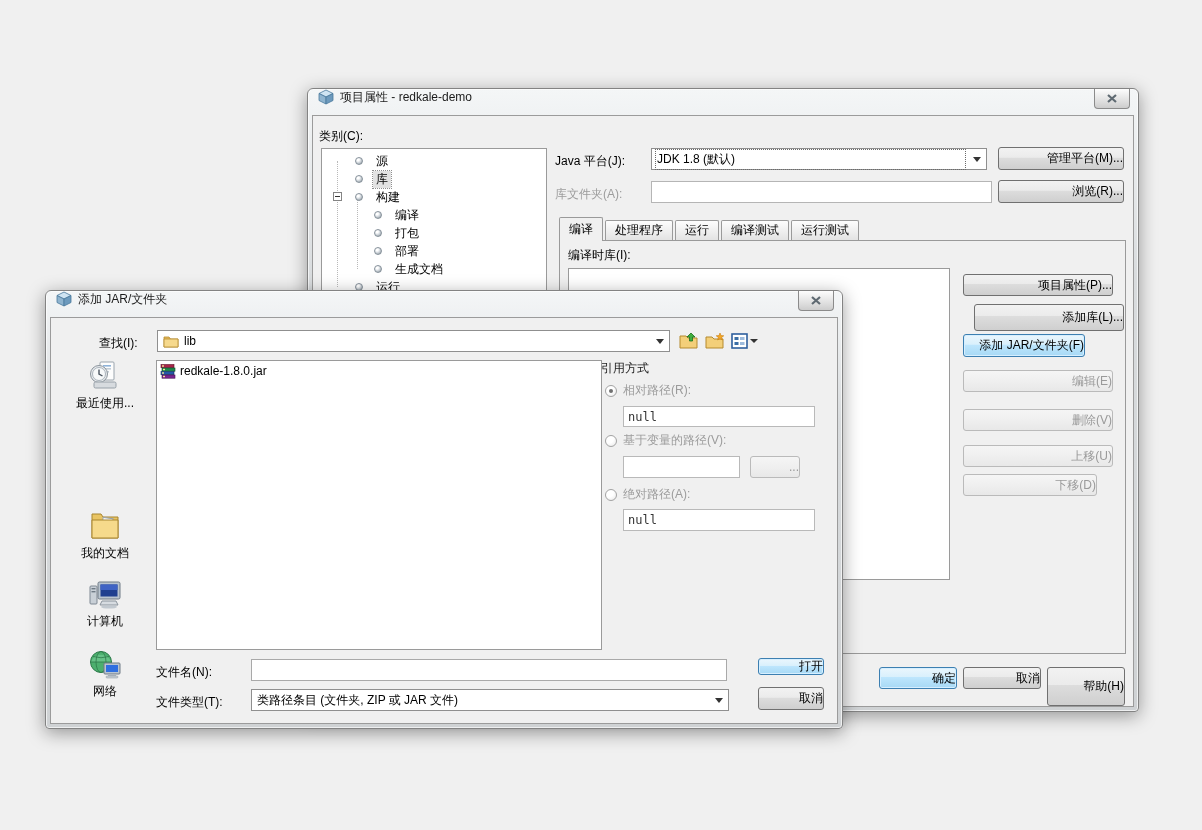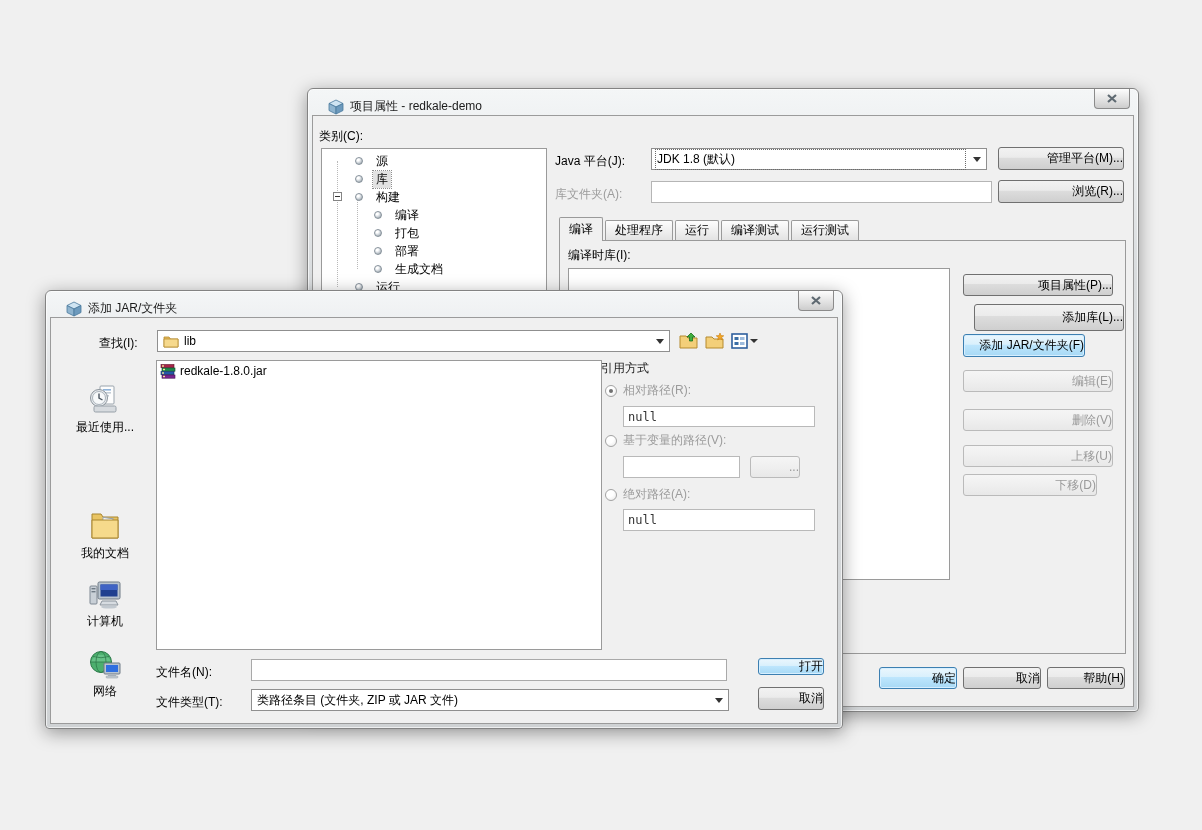--- a/index.html
+++ b/index.html
@@ -2,21 +2,21 @@
 <html><head>
 <meta charset="utf-8">
 <style>
   html,body{margin:0;padding:0}
   .stage{position:relative;width:1202px;height:830px;background:#f0f0f0;overflow:hidden;
          font-family:"Liberation Sans","DejaVu Sans",sans-serif;font-size:12px;color:#000}
   
   .dlg{position:absolute;border:1px solid #838383;border-radius:6px 6px 4px 4px;
        background:linear-gradient(#f4f6f7,#d9dcde 30%,#cfd2d4);
        box-shadow:0 4px 18px rgba(0,0,0,.38), inset 0 0 0 1px rgba(255,255,255,.65)}
-  .dlg-title{height:26px;display:flex;align-items:flex-end;gap:6px;padding:0 20px;cursor:default}
+  .dlg-title{height:26px;display:flex;align-items:flex-start;gap:6px;padding:0 10px;cursor:default}
   .dlg-title-text{color:#1b1b1b}
   .dlg-close{position:absolute;top:0;width:34px;height:19px;border:1px solid #8b8b8b;border-top:none;
              border-radius:0 0 4px 4px;background:linear-gradient(#fdfdfd,#e8e8e8 45%,#cdcdcd);
              display:flex;align-items:center;justify-content:center;cursor:default}
   .dlg-body{position:absolute;left:4px;right:4px;bottom:4px;top:26px;background:#f0f0f0;
             border:1px solid #9b9b9b}
   .lbl{position:absolute;white-space:nowrap}
   .lbl.dis{color:#9c9c9c}
   
   .btn{position:absolute;display:flex;align-items:center;justify-content:flex-end;box-sizing:border-box;
@@ -179,21 +179,21 @@
             <span>下移(D)</span>
           </div>
       </div>
 
       <div class="btn blue" style="left:566px;top:551px;width:78px;height:22px">
           <span>确定</span>
         </div>
       <div class="btn" style="left:650px;top:551px;width:78px;height:22px">
           <span>取消</span>
         </div>
-      <div class="btn" style="left:734px;top:551px;width:78px;height:22px">
+      <div class="btn" style="left:734px;top:551px;width:78px;height:39px">
           <span>帮助(H)</span>
         </div>
     </div>
   </section>
 
   <section class="dlg" style="left:45px;top:290px;width:796px;height:437px;z-index:10">
     <div class="dlg-title">
       <span style="display:flex">
         <svg width="16" height="16" viewBox="0 0 16 16">
             <polygon points="8,1 15,4.5 8,8 1,4.5" fill="#cfe4f2" stroke="#49799c" stroke-width="0.8"></polygon>
@@ -251,21 +251,21 @@
               <rect x="3.5" y="4" width="4" height="3" fill="#3b6ea5"></rect>
               <rect x="3.5" y="9" width="4" height="3" fill="#3b6ea5"></rect>
               <rect x="9" y="4" width="4.5" height="3" fill="#9dbbdd"></rect>
               <rect x="9" y="9" width="4.5" height="3" fill="#9dbbdd"></rect>
             </svg>
         </span>
         <span class="tri" style="margin-left:2px;border-top-width:4px"></span>
       </div>
 
       <div style="position:absolute;left:8px;top:42px;width:92px;height:351px">
-        <div class="place" style="top:24px">
+        <div class="place" style="top:0">
           <span style="display:flex">
             <svg width="34" height="32" viewBox="0 0 34 32">
                 <rect x="12" y="2" width="14" height="18" rx="1" fill="#fdfdfd" stroke="#9aa4ad"></rect>
                 <rect x="15" y="5" width="8" height="1.6" fill="#8fb3d9"></rect>
                 <rect x="15" y="8" width="8" height="1.6" fill="#c3cdd6"></rect>
                 <rect x="15" y="11" width="6" height="1.6" fill="#c3cdd6"></rect>
                 <circle cx="11" cy="14" r="8.5" fill="#e6e9ec" stroke="#8c959d"></circle>
                 <circle cx="11" cy="14" r="6.5" fill="#f7f9fa" stroke="#aab3bb"></circle>
                 <path d="M11 9.5 L11 14 L14.5 16" stroke="#4a5560" stroke-width="1.4" fill="none"></path>
                 <rect x="6" y="22" width="22" height="6" rx="1.5" fill="#d7dbdf" stroke="#97a0a8"></rect>

